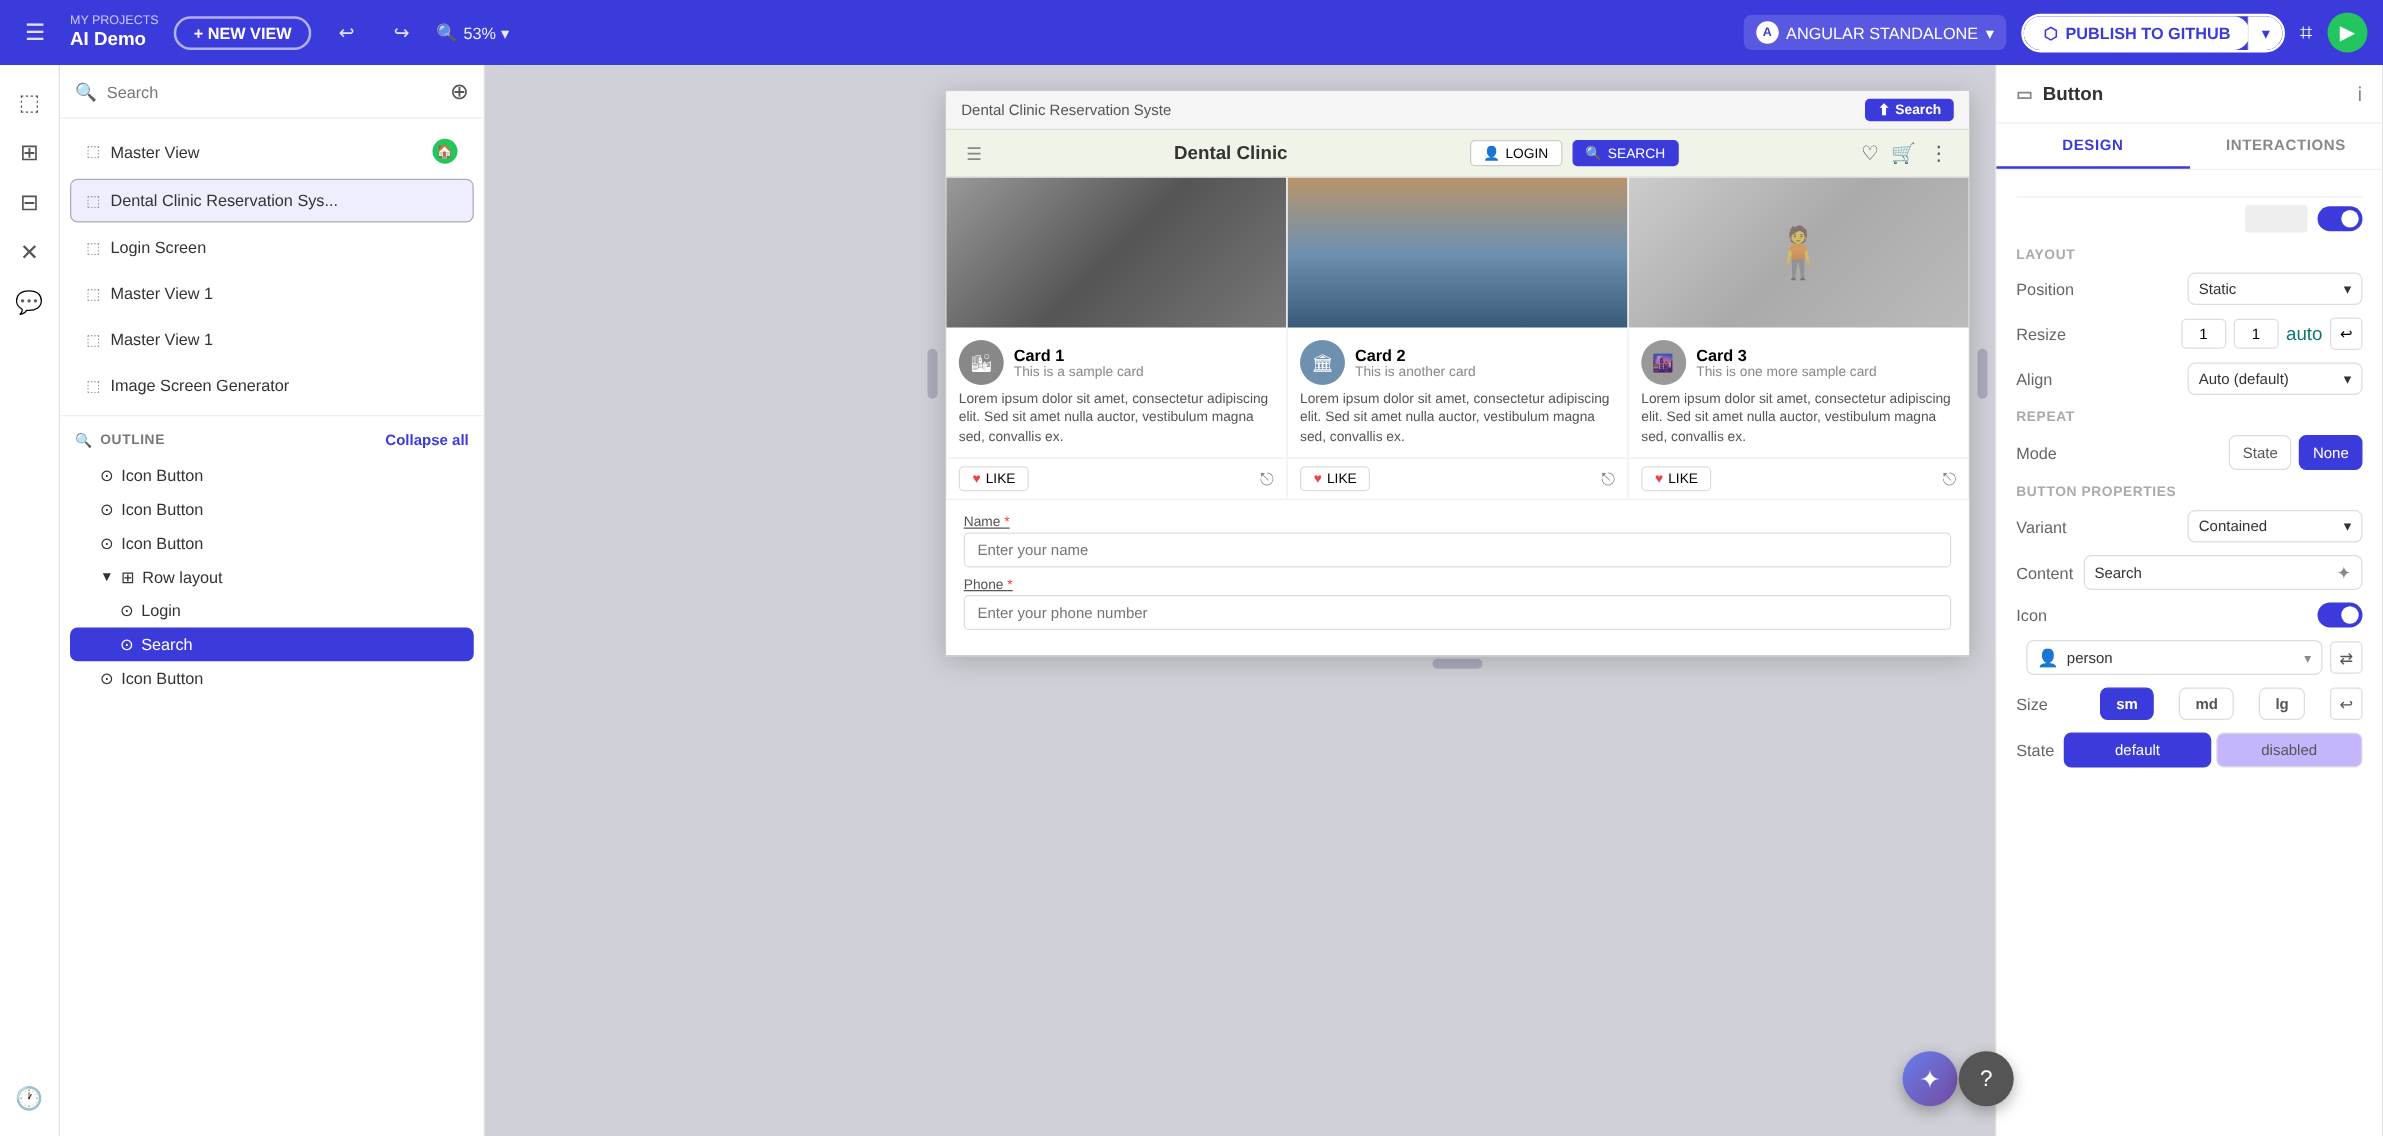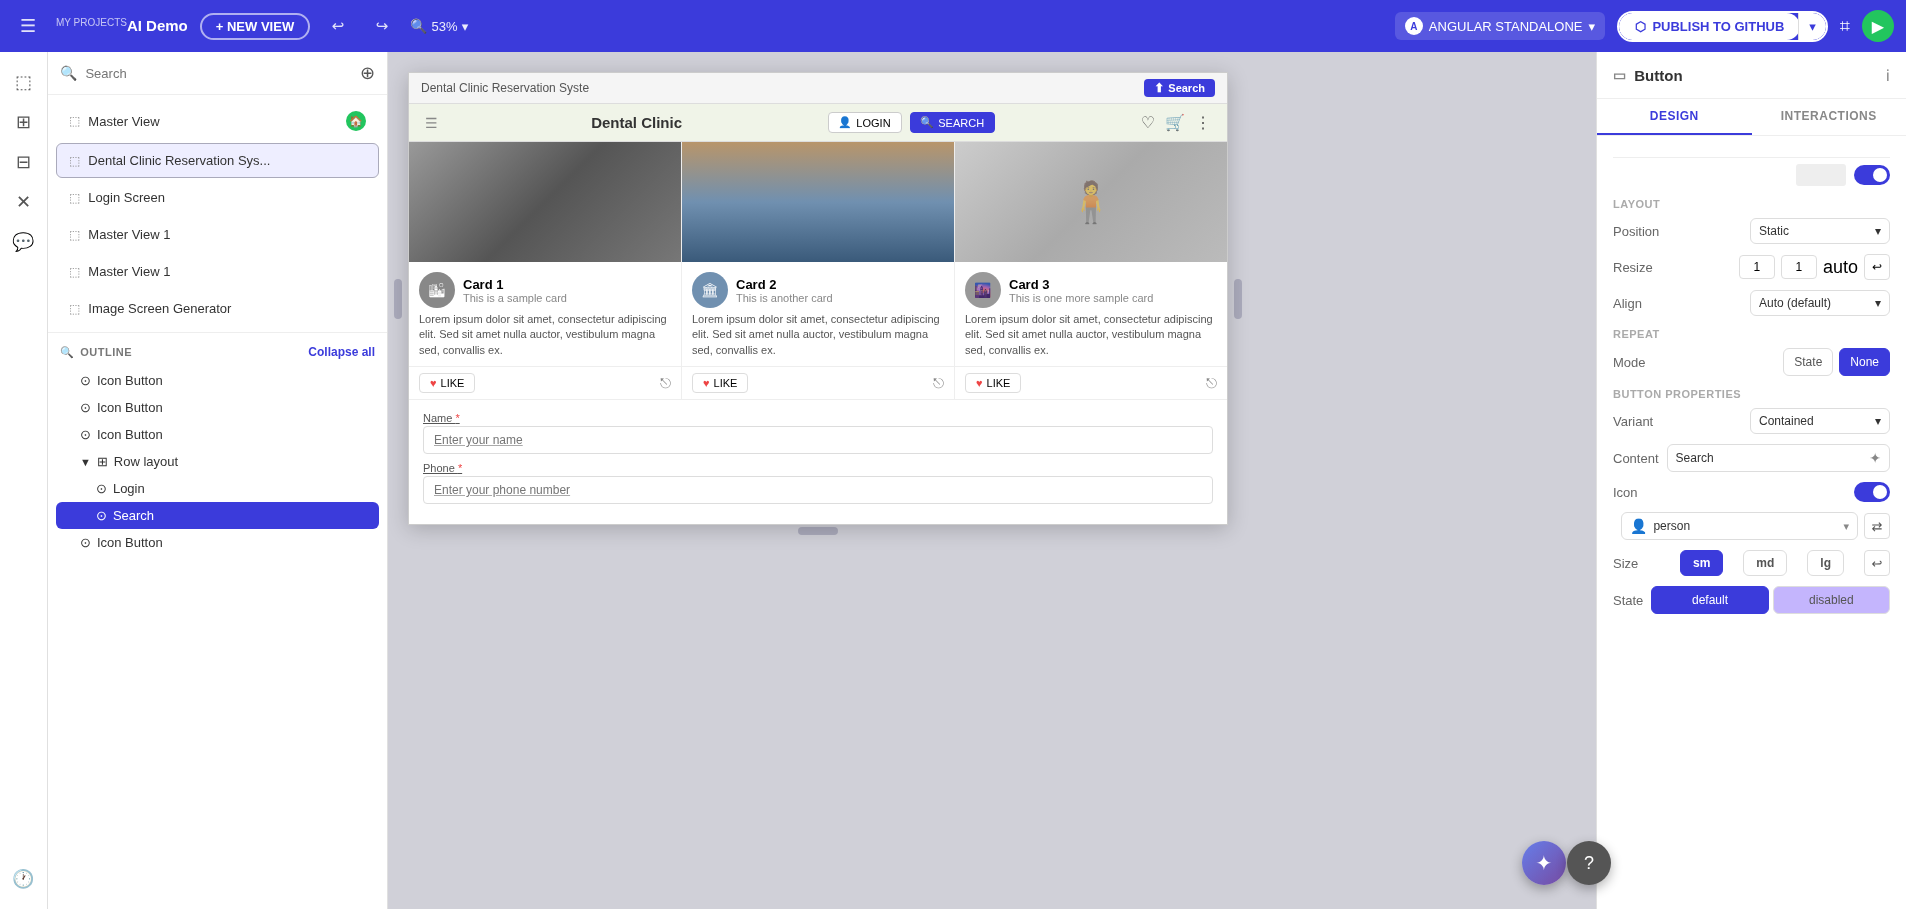--- a/index.html
+++ b/index.html
@@ -12,21 +12,21 @@
       display: flex;
       align-items: center;
       padding: 0 12px;
       gap: 12px;
       color: white;
       position: fixed;
       top: 0; left: 0; right: 0;
       z-index: 100;
     }
     .topbar-menu-icon { font-size: 18px; cursor: pointer; }
-    .topbar-project { display: flex; line-height: 1.2; }
+    .topbar-project { display: flex; flex-direction: column; line-height: 1.2; }
     .topbar-project-label { font-size: 10px; opacity: 0.7; text-transform: uppercase; }
     .topbar-project-name { font-size: 15px; font-weight: 700; }
     .topbar-new-view-btn {
       background: transparent;
       border: 2px solid rgba(255,255,255,0.6);
       color: white;
       border-radius: 20px;
       padding: 4px 14px;
       font-size: 13px;
       cursor: pointer;
@@ -272,21 +272,21 @@
     .outline-item-icon { font-size: 13px; }
     .outline-expand-icon { font-size: 11px; }
 
     
     .main-canvas {
       flex: 1;
       background: #d0d0d8;
       overflow: hidden;
       display: flex;
       align-items: flex-start;
-      justify-content: flex-start;
+      justify-content: flex-end;
       padding: 20px;
     }
 
     
     .preview-frame {
       background: white;
       border: 1px solid #ccc;
       width: 820px;
       box-shadow: 0 4px 20px rgba(0,0,0,0.2);
       position: relative;
@@ -408,21 +408,20 @@
     .preview-form-label { font-size: 11px; color: #555; margin-bottom: 2px; display: block; text-decoration: underline; }
     .preview-form-label span { color: #e44; }
     .preview-form-input {
       width: 100%;
       border: 1px solid #ddd;
       border-radius: 4px;
       padding: 6px 10px;
       font-size: 12px;
       color: #aaa;
       outline: none;
-      text-decoration: underline;
     }
 
     
     .right-panel {
       width: 310px;
       background: white;
       border-left: 1px solid #e0e0e0;
       display: flex;
       flex-direction: column;
       overflow: hidden;
@@ -515,22 +514,22 @@
     }
     .prop-resize-input {
       width: 36px;
       border: 1px solid #ddd;
       border-radius: 4px;
       padding: 4px 6px;
       font-size: 12px;
       text-align: center;
     }
     .prop-resize-text {
-      font-size: 18px;
-      color: #000000;
+      font-size: 15px;
+      color: #0f766e;
     }
     .prop-resize-icon-btn {
       background: transparent;
       border: 1px solid #ddd;
       border-radius: 4px;
       width: 26px;
       height: 26px;
       display: flex;
       align-items: center;
       justify-content: center;

